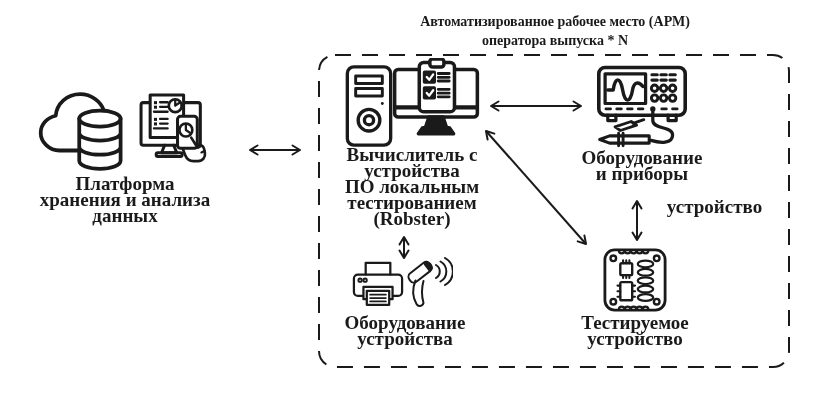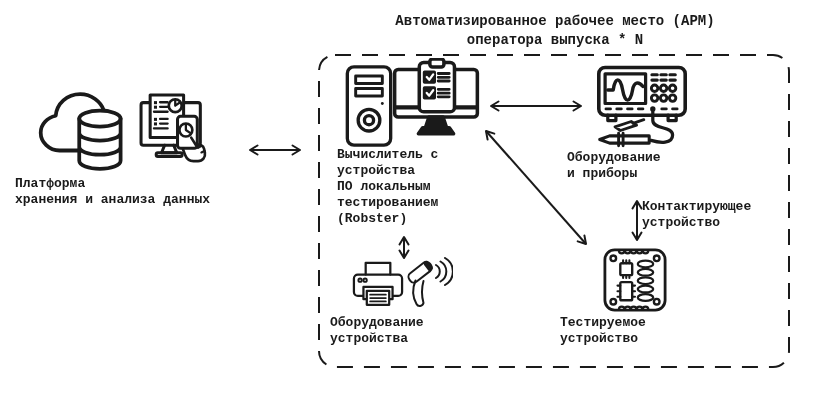--- a/index.html
+++ b/index.html
@@ -1,25 +1,25 @@
 <!DOCTYPE html>
 <html><head>
 <meta charset="utf-8">
 <style>
   html,body{margin:0;padding:0;background:#fff;}
   .canvas{
     position:relative;width:840px;height:407px;background:#ffffff;
-    font-family:Liberation Mono, monospace;color:#1a1a1a;overflow:hidden;
+    font-family:Liberation Serif, serif;color:#1a1a1a;overflow:hidden;
   }
   .title{
     position:absolute;left:320px;top:12px;width:470px;text-align:center;
     font-size:14px;font-weight:bold;line-height:19px;
   }
   .label{
-    position:absolute;font-size:13px;font-weight:bold;line-height:16px;
+    position:absolute;text-align:center;font-size:19px;font-weight:bold;line-height:16px;
   }
   svg.icon{position:absolute;}
   svg.icon{stroke:#1a1a1a;fill:none;stroke-width:4;stroke-linecap:round;stroke-linejoin:round;}
   .overlay{position:absolute;left:0;top:0;}
 </style>
 </head>
 <body>
 
 <div class="canvas">
 
@@ -128,21 +128,20 @@
     <path d="M14 81 H58 V89 H14 L3 85 Z" stroke-width="3.4"></path>
     <path d="M24 78 V92 M29 78 V92" stroke-width="3.2"></path>
   </svg>
 
   <div class="label" style="left:567px;top:150px;width:150px">
     <div>Оборудование</div>
     <div>и приборы</div>
   </div>
 
   <div class="label" style="left:642px;top:199px;width:145px">
-    <div>Контактирующее</div>
     <div>устройство</div>
   </div>
 
   <svg class="icon" style="left:350px;top:260px" width="56" height="56" viewBox="0 0 100 100">
     <path d="M28 26 V5 H72 V26"></path>
     <rect x="7" y="26" width="86" height="38" rx="7"></rect>
     <circle cx="18" cy="36" r="3" stroke-width="3.4"></circle>
     <circle cx="27" cy="36" r="3" stroke-width="3.4"></circle>
     <rect x="24" y="48" width="52" height="22" fill="#ffffff"></rect>
     <rect x="30" y="55" width="40" height="25" fill="#ffffff"></rect>

